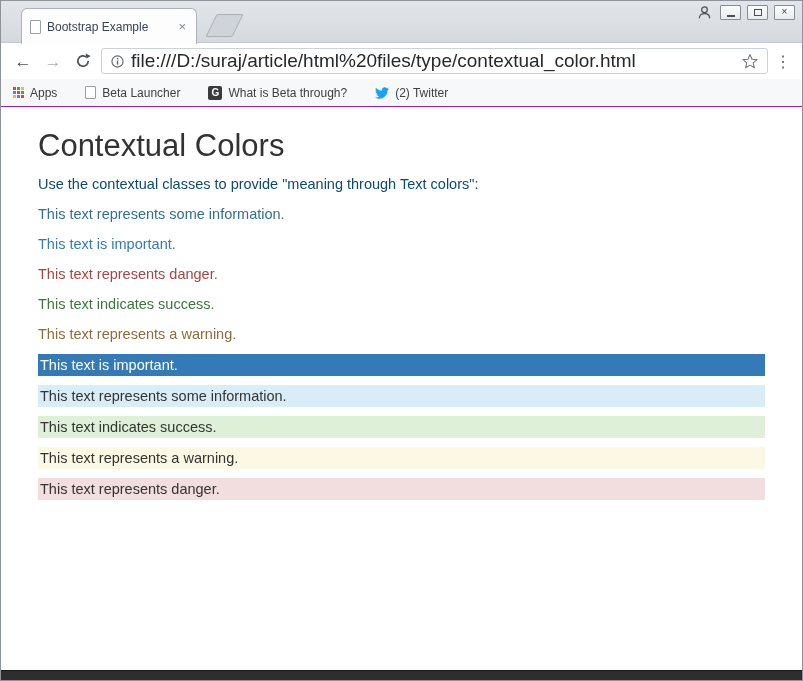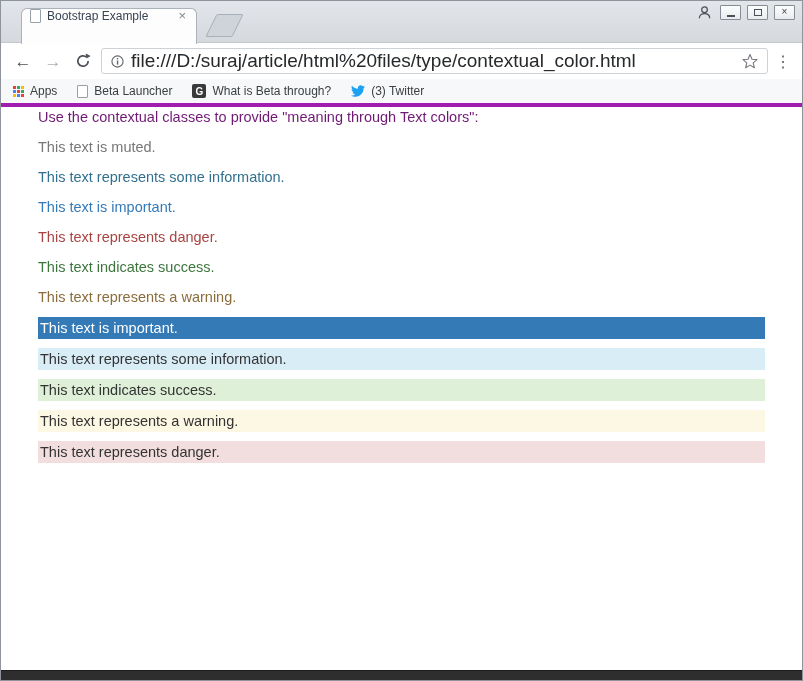--- a/index.html
+++ b/index.html
@@ -18,21 +18,21 @@
   .titlebar {
     height: 42px; flex: none; position: relative;
     background: linear-gradient(#e2e5e9, #d5d9de);
     border-bottom: 1px solid #c3c8cd;
   }
   .tab {
     position: absolute; left: 20px; top: 7px; width: 176px; height: 36px;
     background: #fdfdfd;
     border: 1px solid #acb2b9; border-bottom: none;
     border-radius: 6px 6px 0 0;
-    display: flex; gap: 6px; padding: 0 8px;
+    display: flex; align-items: center; gap: 6px; padding: 0 8px;
     z-index: 2;
   }
   .tab-favicon {
     width: 11px; height: 14px; flex: none;
     background: #fff; border: 1px solid #98a0a8; border-radius: 1px;
   }
   .tab-title {
     font-size: 12px; color: #394452; flex: 1;
     white-space: nowrap; overflow: hidden;
   }
@@ -76,22 +76,22 @@
   }
   .url-text {
     font-size: 19px; color: #27292b; flex: 1;
     white-space: nowrap; overflow: hidden;
   }
   .menu-dots { font-size: 16px; color: #5f6368; width: 18px; text-align: center; flex: none; }
 
   
   .bookmarks {
     height: 28px; flex: none; background: #f7f8f9;
-    border-bottom: 4px solid #a21caf;
-    display: flex; align-items: center; padding: 0 12px; gap: 20px;
+    border-bottom: 1px solid #a21caf;
+    display: flex; align-items: center; padding: 0 12px; gap: 28px;
     font-size: 12px; color: #3c4043;
   }
   .bm { display: flex; align-items: center; gap: 6px; white-space: nowrap; cursor: default; }
   .apps-grid { display: grid; grid-template-columns: repeat(3, 3px); grid-gap: 1px; }
   .apps-grid span { width: 3px; height: 3px; display: block; }
   .apps-grid span:nth-child(1){background:#e94235;} .apps-grid span:nth-child(2){background:#34a853;}
   .apps-grid span:nth-child(3){background:#fbbc04;} .apps-grid span:nth-child(4){background:#4285f4;}
   .apps-grid span:nth-child(5){background:#e94235;} .apps-grid span:nth-child(6){background:#34a853;}
   .apps-grid span:nth-child(7){background:#fbbc04;} .apps-grid span:nth-child(8){background:#4285f4;}
   .apps-grid span:nth-child(9){background:#e94235;}
@@ -101,21 +101,21 @@
     font-size: 10px; font-weight: bold; display: flex; align-items: center; justify-content: center;
     border-radius: 2px;
   }
 
   
   .content { flex: 1; background: #fff; padding: 0 37px; overflow: hidden; }
   .content h1 {
     font-size: 31px; font-weight: 400; color: #333;
     margin: 21px 0 10px;
   }
-  .content p { font-size: 14.5px; line-height: 20px; color: #701a75; margin: 0 0 10px; }
+  .content p { font-size: 14.5px; line-height: 20px; color: #0c4a6e; margin: 0 0 10px; }
   .cbg { padding: 1px 2px; margin-bottom: 9px !important; }
 
   
   .bottom-strip { height: 10px; flex: none; background: #2e2e2e; border-top: 1px solid #1c1c1c; }
 </style>
 </head>
 <body>
 
 <div class="window">
 
@@ -194,28 +194,28 @@
 
     <span class="bm">
       <span class="g-ico">G</span>
       <span>What is Beta through?</span>
     </span>
 
     <span class="bm">
       <svg width="14" height="14" viewBox="0 0 512 512">
         <path fill="#1da1f2" d="M459.37 151.716c.325 4.548.325 9.097.325 13.645 0 138.72-105.583 298.558-298.558 298.558-59.452 0-114.68-17.219-161.137-47.106 8.447.974 16.568 1.299 25.34 1.299 49.055 0 94.213-16.568 130.274-44.832-46.132-.975-84.792-31.188-98.112-72.772 6.498.974 12.995 1.624 19.818 1.624 9.421 0 18.843-1.3 27.614-3.573-48.081-9.747-84.143-51.98-84.143-102.985v-1.299c13.969 7.797 30.214 12.67 47.431 13.319-28.264-18.843-46.781-51.005-46.781-87.391 0-19.492 5.197-37.36 14.294-52.954 51.655 63.675 129.3 105.258 216.365 109.807-1.624-7.797-2.599-15.918-2.599-24.04 0-57.828 46.782-104.934 104.934-104.934 30.213 0 57.502 12.67 76.67 33.137 23.715-4.548 46.456-13.32 66.599-25.34-7.798 24.366-24.366 44.833-46.132 57.827 21.117-2.273 41.584-8.122 60.426-16.243-14.292 20.791-32.161 39.308-52.628 54.253z"></path>
       </svg>
-      <span>(3) Twitter</span>
+      <span>(2) Twitter</span>
     </span>
   </div>
 
   <div class="content">
+    <h1>Contextual Colors</h1>
     <p>Use the contextual classes to provide "meaning through Text colors":</p>
 
-    <p class="ctext" style="color: rgb(119, 119, 119);">This text is muted.</p>
     <p class="ctext" style="color: rgb(49, 112, 143);">This text represents some information.</p>
     <p class="ctext" style="color: rgb(51, 122, 183);">This text is important.</p>
     <p class="ctext" style="color: rgb(169, 68, 66);">This text represents danger.</p>
     <p class="ctext" style="color: rgb(60, 118, 61);">This text indicates success.</p>
     <p class="ctext" style="color: rgb(138, 109, 59);">This text represents a warning.</p>
 
 
     <p class="cbg" style="color: rgb(255, 255, 255); background-color: rgb(51, 122, 183);">This text is important.</p>
     <p class="cbg" style="color: rgb(51, 51, 51); background-color: rgb(217, 237, 247);">This text represents some information.</p>
     <p class="cbg" style="color: rgb(51, 51, 51); background-color: rgb(223, 240, 216);">This text indicates success.</p>

